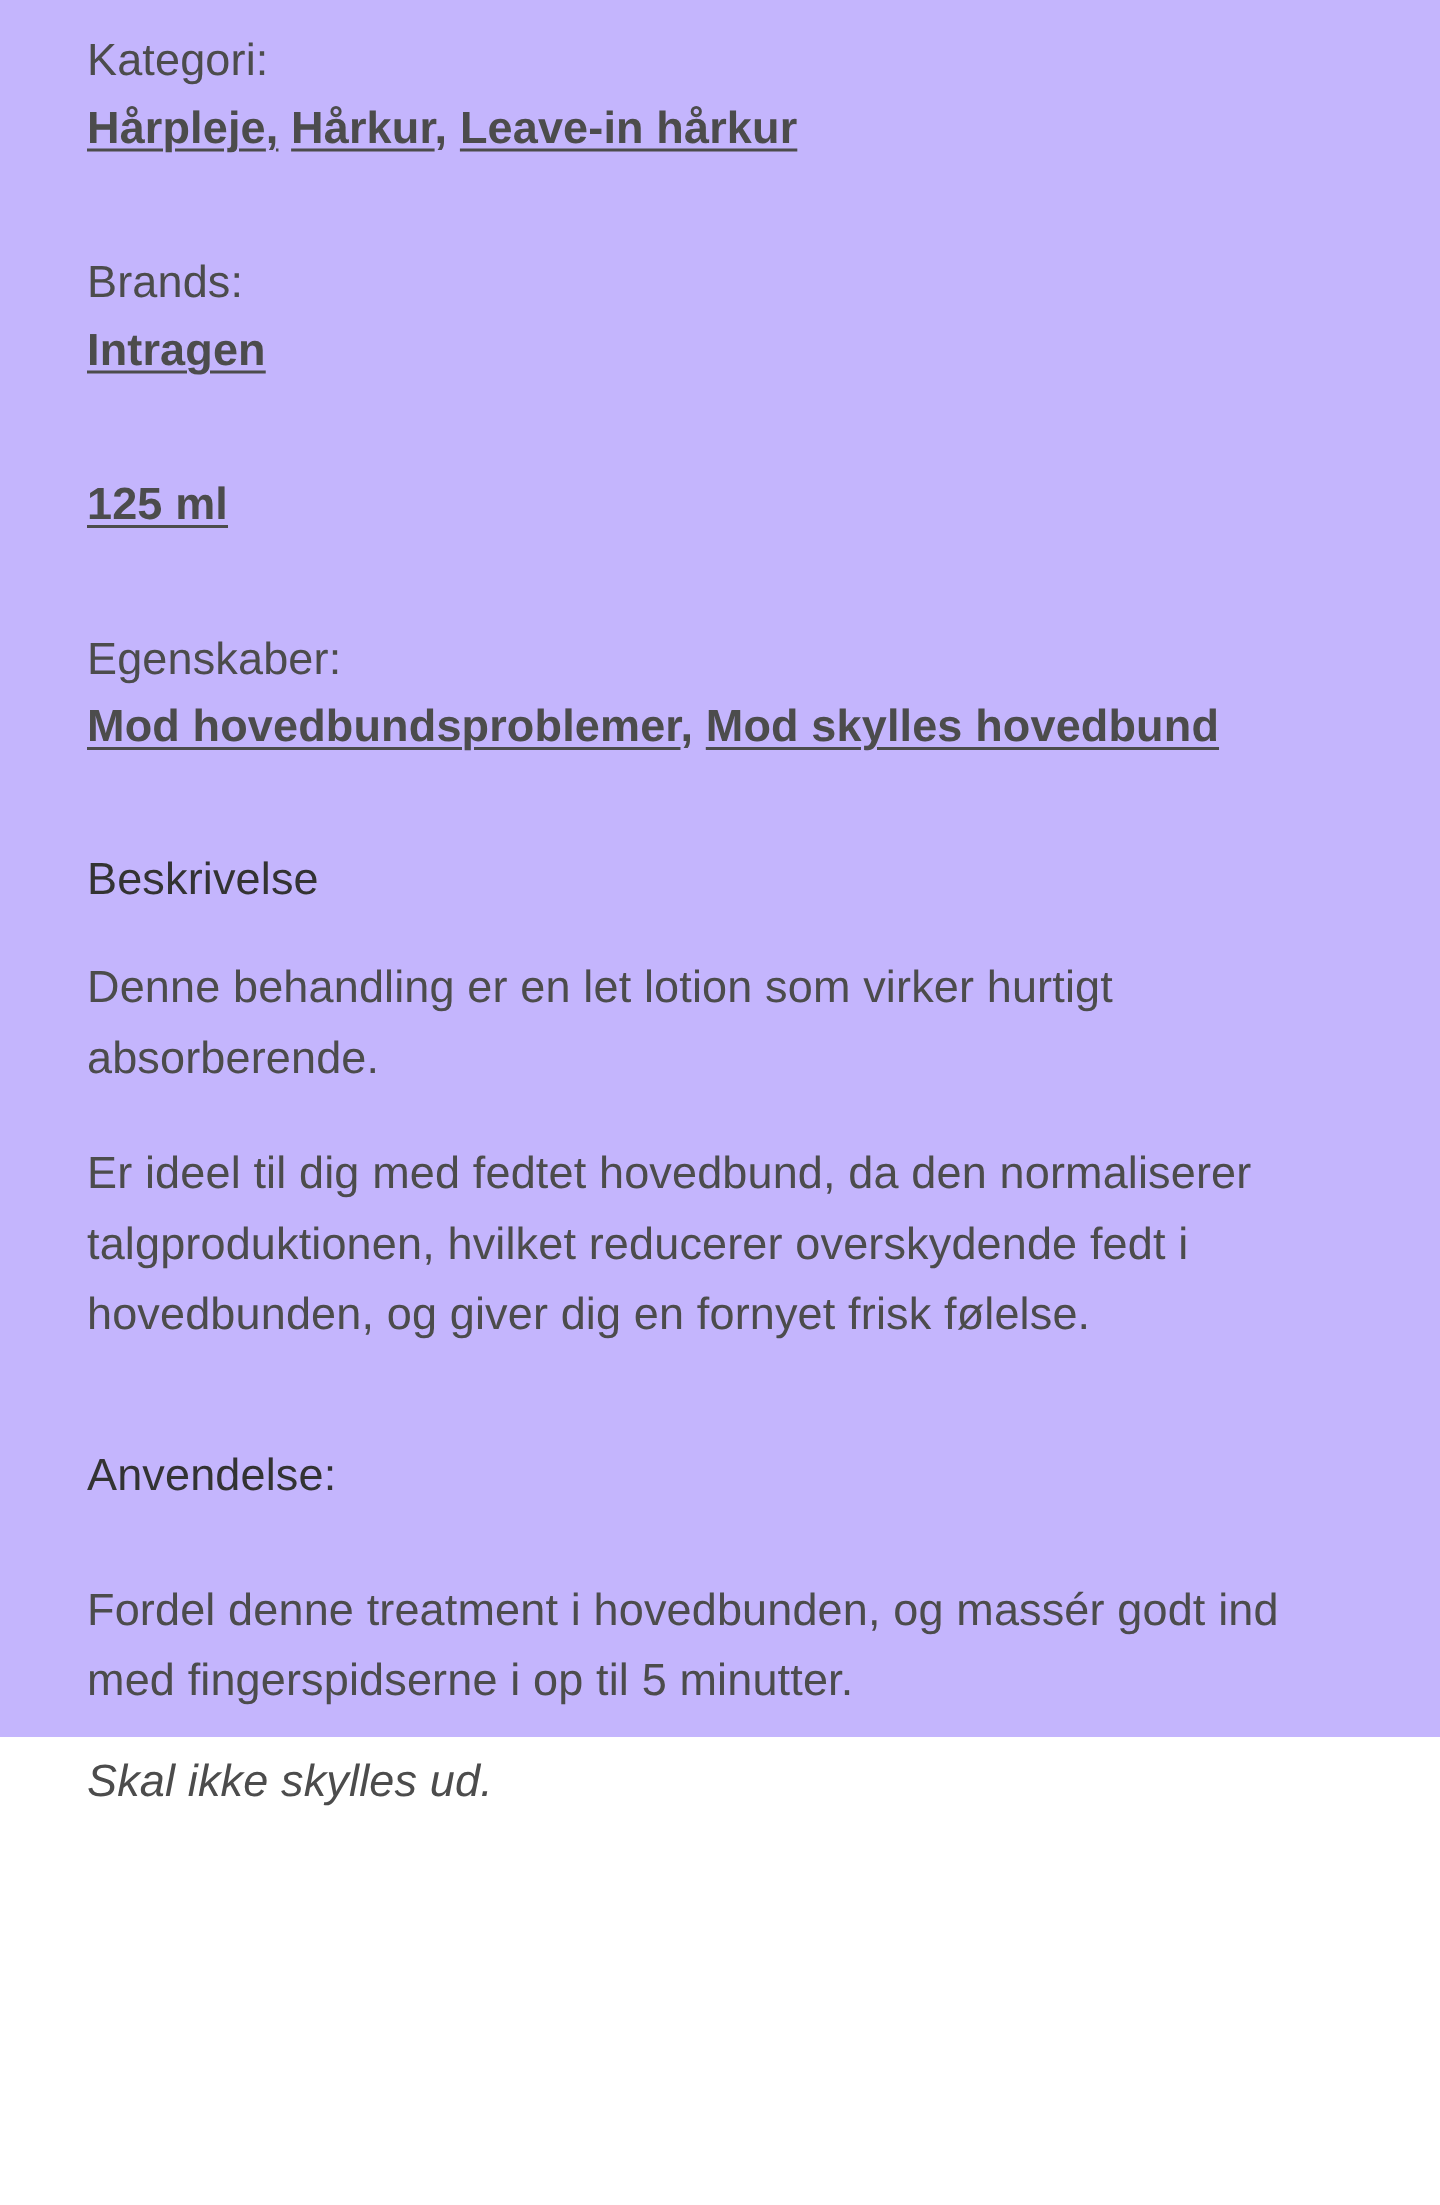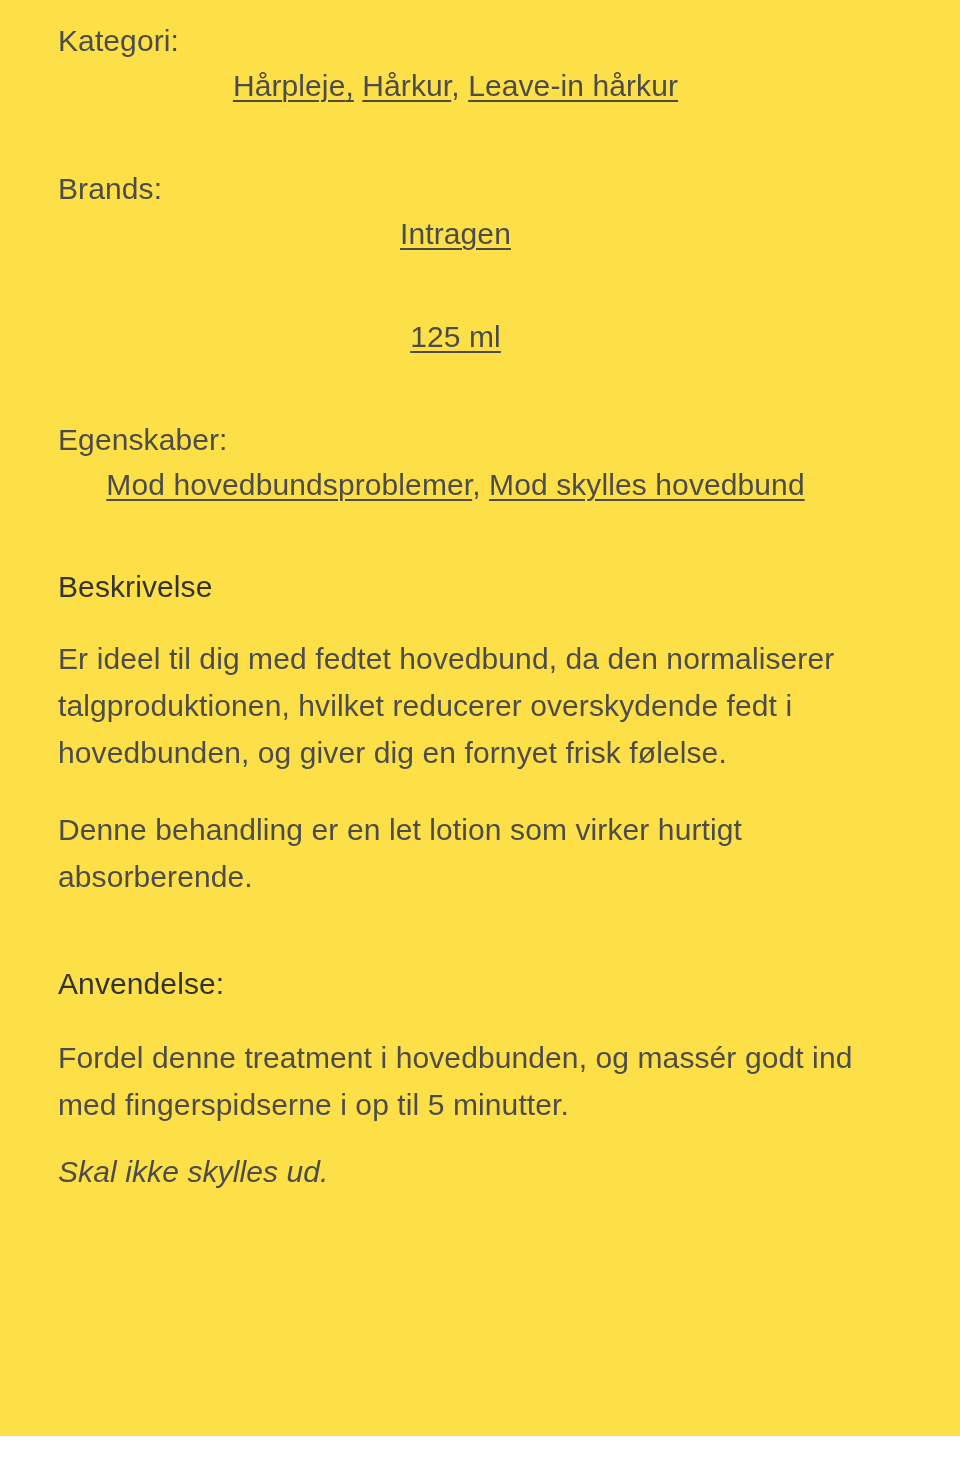--- a/index.html
+++ b/index.html
@@ -12,43 +12,42 @@
     width: 960px;
     height: 1470px;
     font-family: "Liberation Sans", "DejaVu Sans", sans-serif;
     color: #4a4a4a;
     -webkit-font-smoothing: antialiased;
     overflow: hidden;
   }
   .page {
     box-sizing: border-box;
     width: 960px;
-    height: 1436px;
+    height: 1158px;
     padding: 18px 107px 0 58px;
-    background: #fde047;
+    background: #c4b5fd;
   }
 
   
   .meta-block {
     margin: 0 0 58px 0;
   }
   .meta-label {
     font-size: 30px;
     line-height: 45px;
     color: #4c4c4c;
     font-weight: 400;
     letter-spacing: 0.1px;
   }
   .meta-values {
     font-size: 30px;
     line-height: 45px;
     color: #4c4c4c;
-    font-weight: 400;
+    font-weight: 700;
     letter-spacing: 0.1px;
-    text-align: center;
   }
   .meta-values .lnk {
     color: #4c4c4c;
     text-decoration: underline;
     text-decoration-thickness: 1.5px;
     text-underline-offset: 4px;
     cursor: pointer;
   }
   .sep {
     color: #4c4c4c;
@@ -84,21 +83,21 @@
   .para.italic {
     font-style: italic;
     margin-top: 20px;
   }
   .para.tight {
     margin-bottom: 20px;
   }
 
   #desc-section { margin-top: 14px; }
   #usage-section { margin-top: 62px; }
-  #usage-section .section-heading { margin-bottom: 28px; }
+  #usage-section .section-heading { margin-bottom: 44px; }
 </style>
 </head>
 <body>
 
 <div class="page">
 
   <div class="meta-block">
     <div class="meta-label">Kategori:</div>
     <div class="meta-values"><a class="lnk">Hårpleje</a><span class="sep-u">,</span><span class="sep">&nbsp;</span><a class="lnk">Hårkur</a><span class="sep">,&nbsp;</span><a class="lnk">Leave-in hårkur</a></div>
   </div>
@@ -112,22 +111,22 @@
     <div class="meta-values"><a class="lnk">125 ml</a></div>
   </div>
 
   <div class="meta-block">
     <div class="meta-label">Egenskaber:</div>
     <div class="meta-values"><a class="lnk">Mod hovedbundsproblemer</a><span class="sep">,&nbsp;</span><a class="lnk">Mod skylles hovedbund</a></div>
   </div>
 
   <div class="section" id="desc-section">
     <div class="section-heading">Beskrivelse</div>
+    <p class="para">Denne behandling er en let lotion som virker hurtigt absorberende.</p>
     <p class="para">Er ideel til dig med fedtet hovedbund, da den normaliserer talgproduktionen, hvilket reducerer overskydende fedt i hovedbunden, og giver dig en fornyet frisk følelse.</p>
-    <p class="para">Denne behandling er en let lotion som virker hurtigt absorberende.</p>
   </div>
 
   <div class="section" id="usage-section">
     <div class="section-heading">Anvendelse:</div>
     <p class="para tight">Fordel denne treatment i hovedbunden, og massér godt ind med fingerspidserne i op til 5 minutter.</p>
     <p class="para italic">Skal ikke skylles ud.</p>
   </div>
 
 </div>
 

